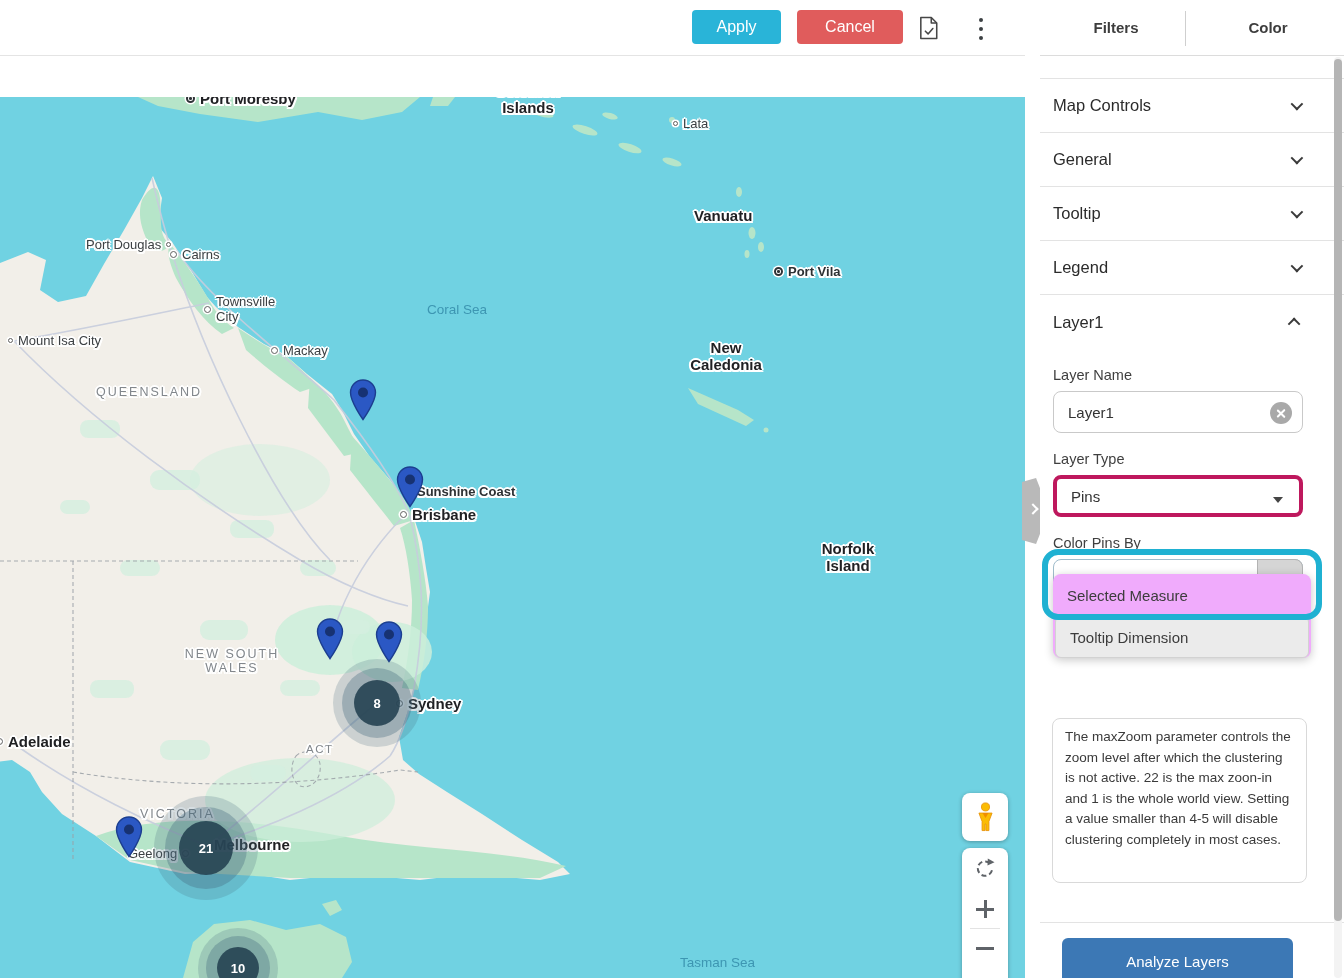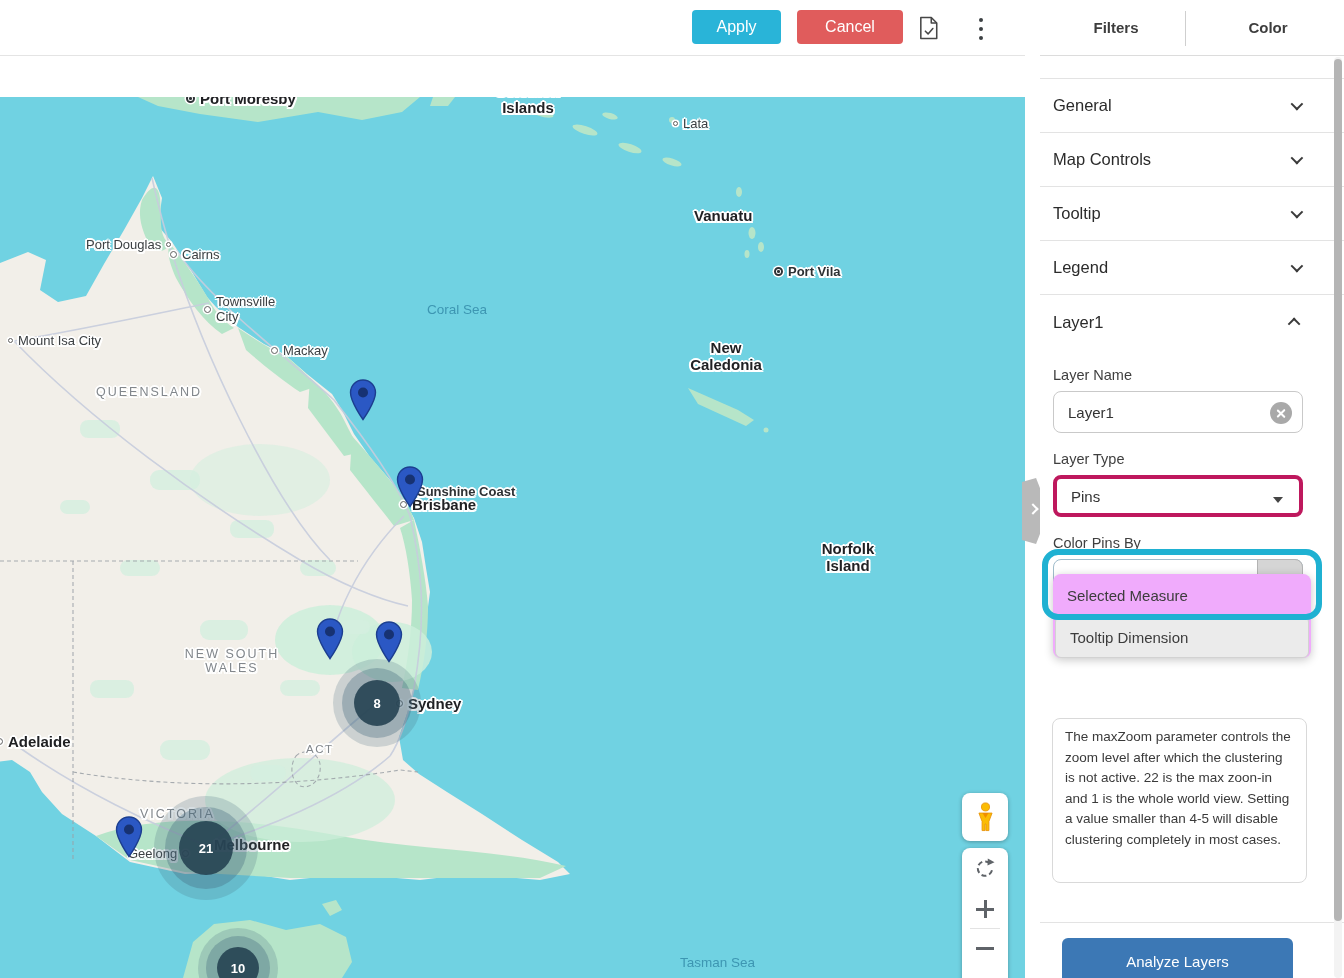--- a/index.html
+++ b/index.html
@@ -223,21 +223,21 @@
     <div class="lbl lbl-sm halo" style="left:271px; top:246px;">
         <span class="dot"></span>
         <span>Mackay</span>
       </div>
     <div class="lbl lbl-state halo" style="left:96px; top:288px;">
         <span>QUEENSLAND</span>
       </div>
     <div class="lbl lbl-md halo" style="left:417px; top:387px;">
         <span>Sunshine Coast</span>
       </div>
-    <div class="lbl lbl-big halo" style="left:400px; top:399px;">
+    <div class="lbl lbl-big halo" style="left:400px; top:409px;">
         <span class="dot"></span>
         <span>Brisbane</span>
       </div>
     <div class="lbl lbl-state halo wrapc" style="left:162px; top:550px; width:140px; display:block;"><span>NEW SOUTH WALES</span></div>
     <div class="lbl lbl-big halo" style="left:396px; top:598px;">
         <span class="dot"></span>
         <span>Sydney</span>
       </div>
     <div class="lbl lbl-big halo" style="left:-4px; top:636px;">
         <span class="dot"></span>
@@ -333,25 +333,25 @@
 
   <aside class="sidebar">
     <div class="tabs">
       <div class="tab">Filters</div>
       <div class="tabdiv"></div>
       <div class="tab">Color</div>
     </div>
 
     <div class="acc">
       <div class="acc-row">
+        <span class="t">Map Controls</span>
+        <span class="chev down"></span>
+      </div>
+      <div class="acc-row">
         <span class="t">General</span>
-        <span class="chev down"></span>
-      </div>
-      <div class="acc-row">
-        <span class="t">Map Controls</span>
         <span class="chev down"></span>
       </div>
       <div class="acc-row">
         <span class="t">Tooltip</span>
         <span class="chev down"></span>
       </div>
       <div class="acc-row">
         <span class="t">Legend</span>
         <span class="chev down"></span>
       </div>

